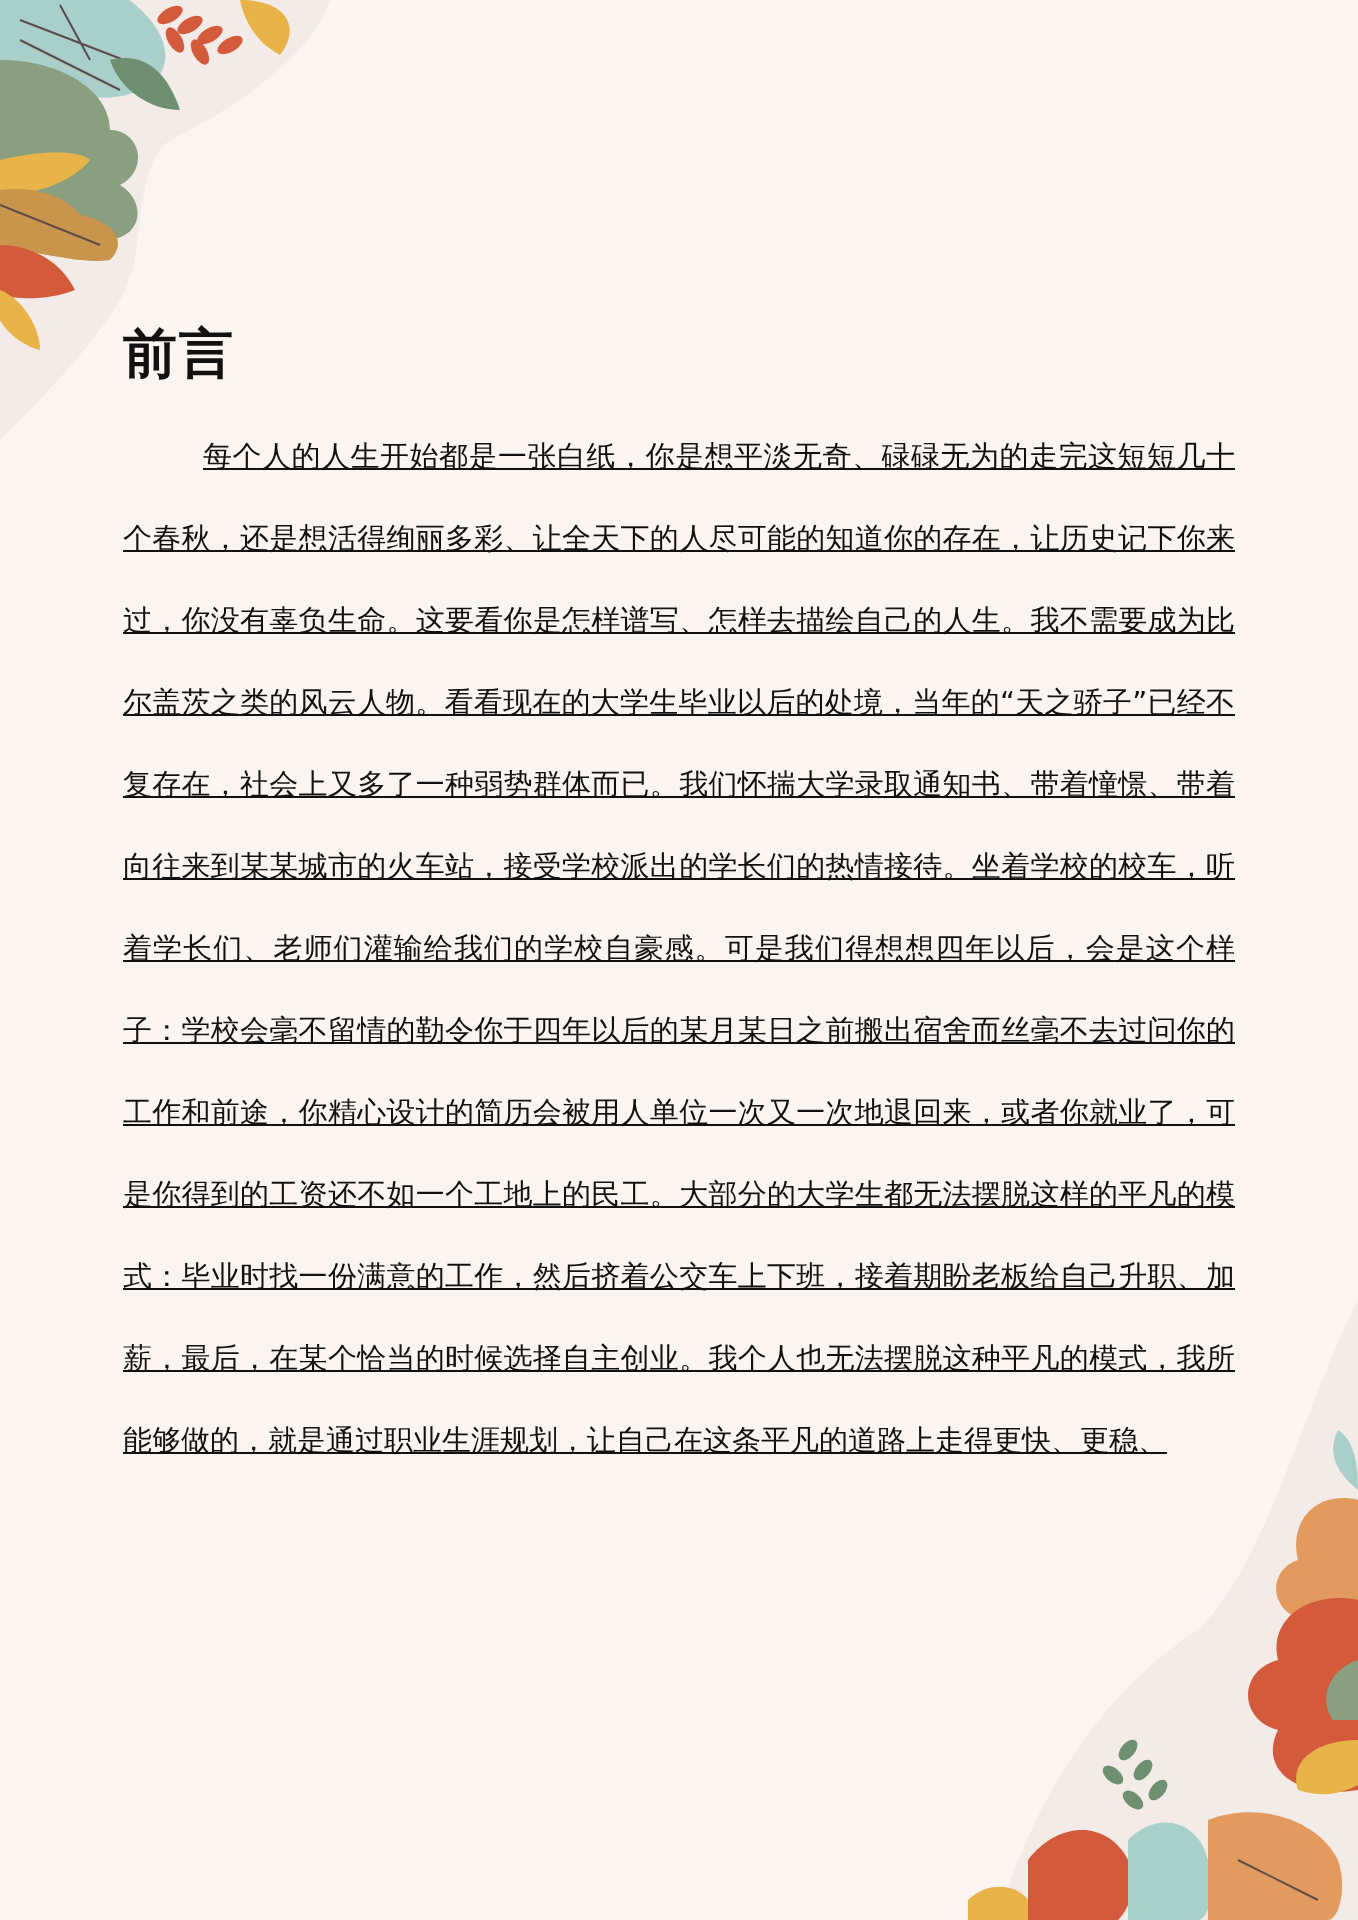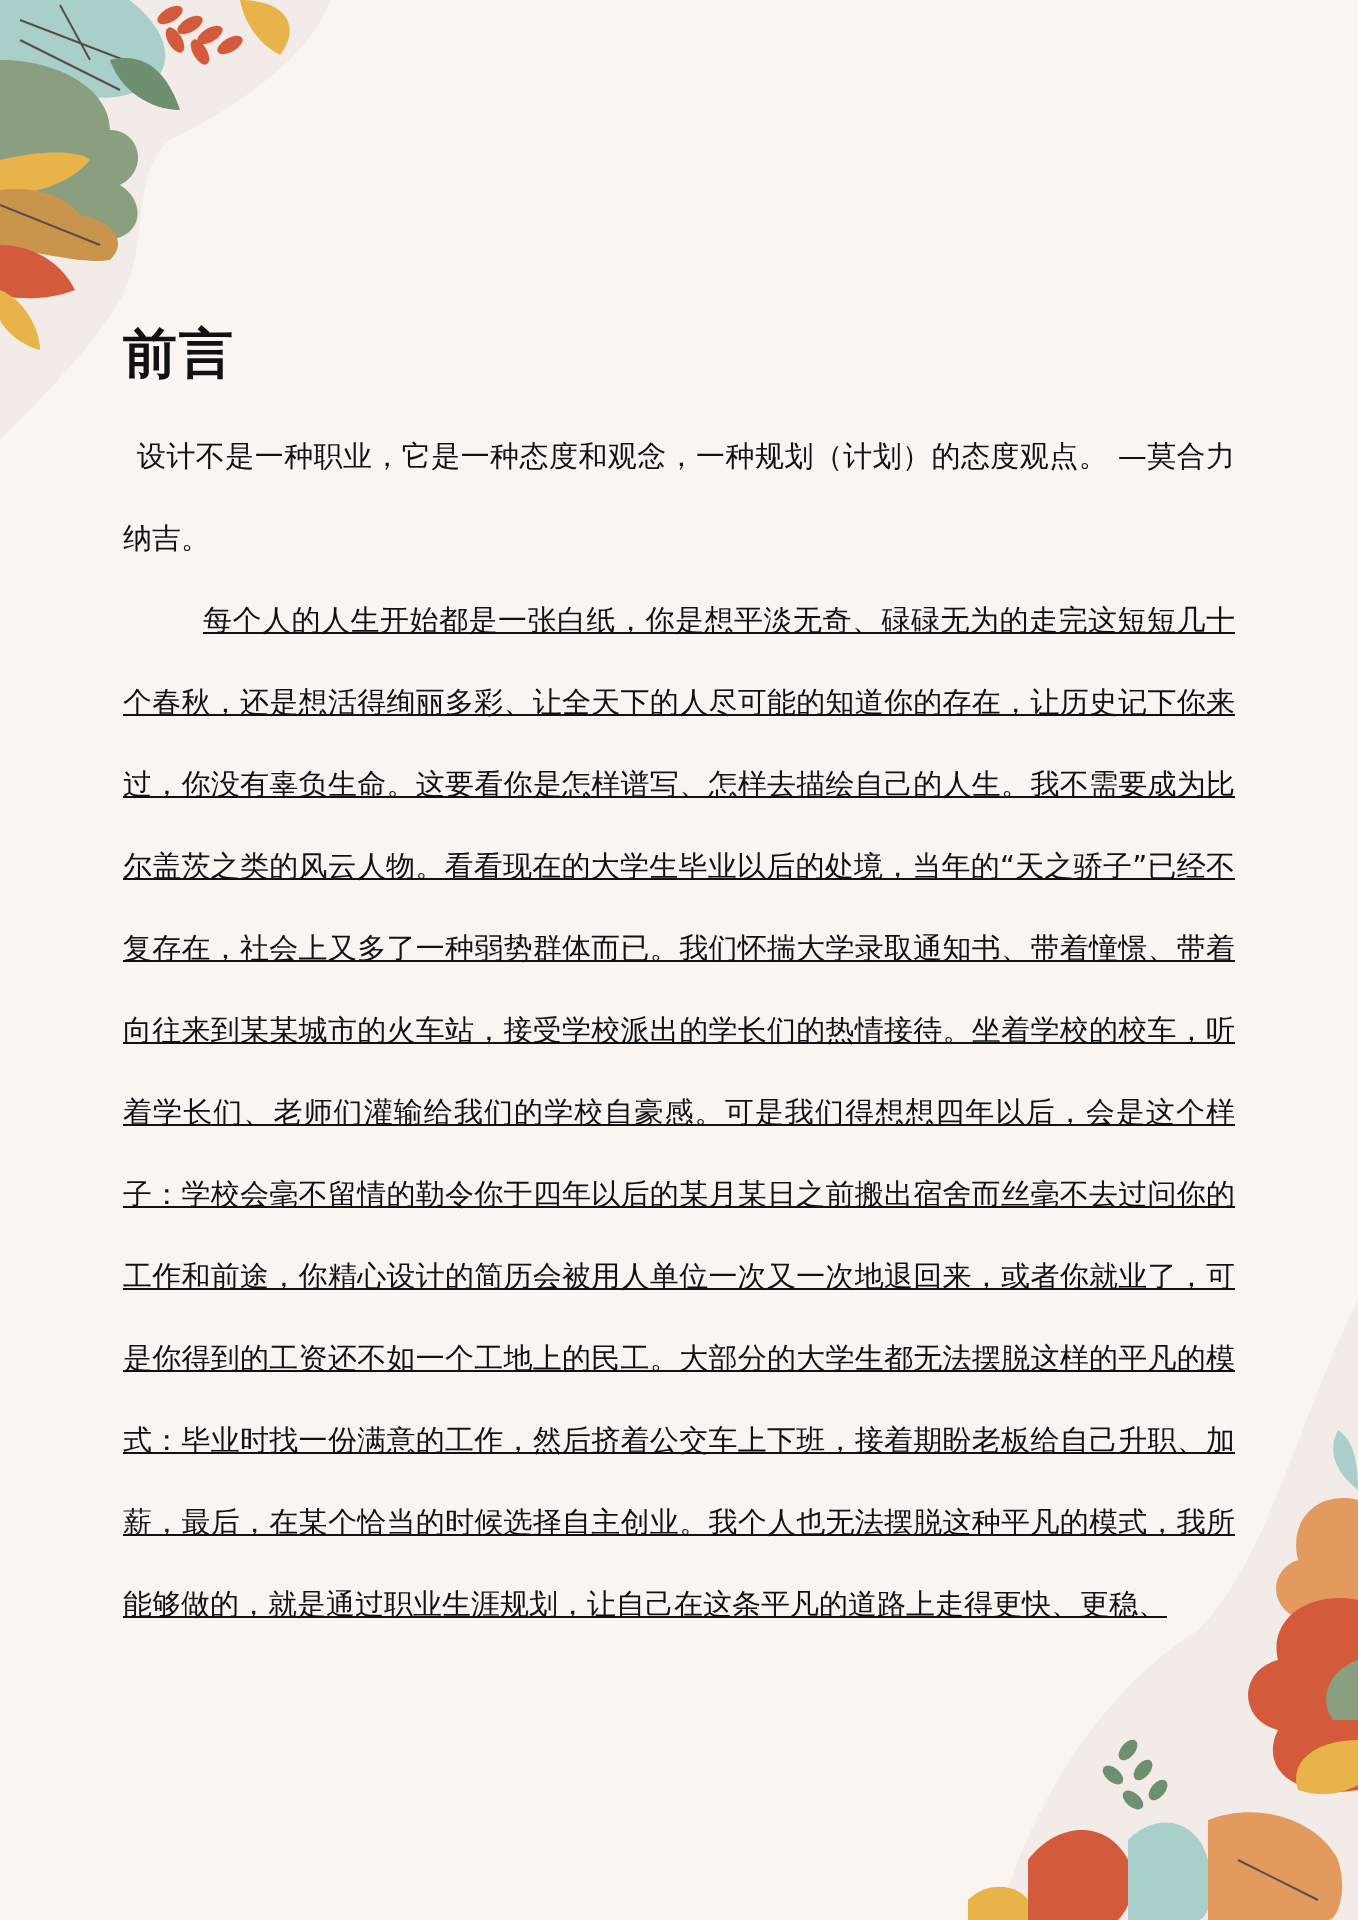--- a/index.html
+++ b/index.html
@@ -67,15 +67,14 @@
   <path d="M90,560 C120,520 170,520 190,560 C200,590 190,610 180,620 L90,620 Z" fill="#d45a3c"></path>
   <path d="M30,600 C50,580 80,585 90,600 L90,620 L30,620 Z" fill="#e8b348"></path>
   <path d="M190,540 C220,510 260,520 270,560 C280,590 270,620 260,620 L190,620 Z" fill="#a9cfca"></path>
   <path d="M270,520 C320,500 380,520 400,560 C410,590 400,620 390,620 L270,620 Z" fill="#e39a5e"></path>
   <path d="M300,560 L380,600" stroke="#5b4b4b" stroke-width="2"></path>
 </svg>
 
 <h1 class="page-title">前言</h1>
 
 <div class="content">
-  <p class="quote">设计不是一种职业，它是一种态度和观念，一种规划（计划）的态度观点。 —莫合力纳吉。</p>
   <p class="indent">每个人的人生开始都是一张白纸，你是想平淡无奇、碌碌无为的走完这短短几十个春秋，还是想活得绚丽多彩、让全天下的人尽可能的知道你的存在，让历史记下你来过，你没有辜负生命。这要看你是怎样谱写、怎样去描绘自己的人生。我不需要成为比尔盖茨之类的风云人物。看看现在的大学生毕业以后的处境，当年的“天之骄子”已经不复存在，社会上又多了一种弱势群体而已。我们怀揣大学录取通知书、带着憧憬、带着向往来到某某城市的火车站，接受学校派出的学长们的热情接待。坐着学校的校车，听着学长们、老师们灌输给我们的学校自豪感。可是我们得想想四年以后，会是这个样子：学校会毫不留情的勒令你于四年以后的某月某日之前搬出宿舍而丝毫不去过问你的工作和前途，你精心设计的简历会被用人单位一次又一次地退回来，或者你就业了，可是你得到的工资还不如一个工地上的民工。大部分的大学生都无法摆脱这样的平凡的模式：毕业时找一份满意的工作，然后挤着公交车上下班，接着期盼老板给自己升职、加薪，最后，在某个恰当的时候选择自主创业。我个人也无法摆脱这种平凡的模式，我所能够做的，就是通过职业生涯规划，让自己在这条平凡的道路上走得更快、更稳、</p>
 </div>
 
 </body></html>

